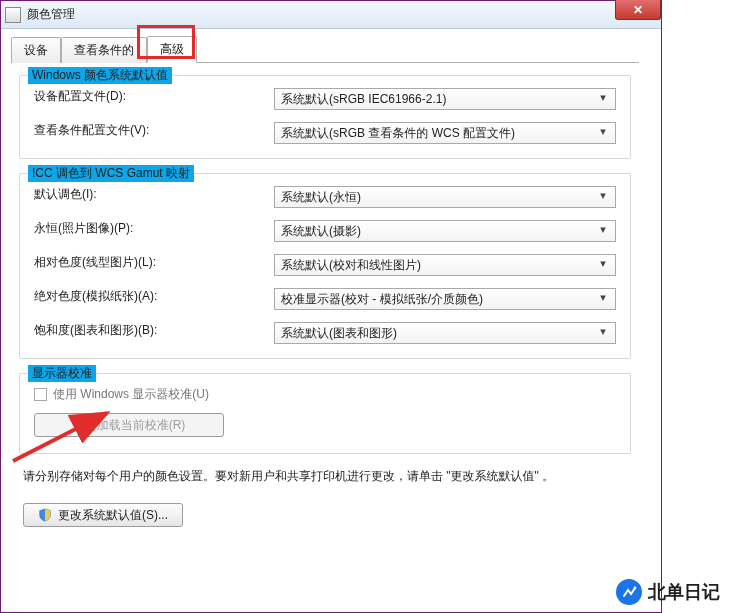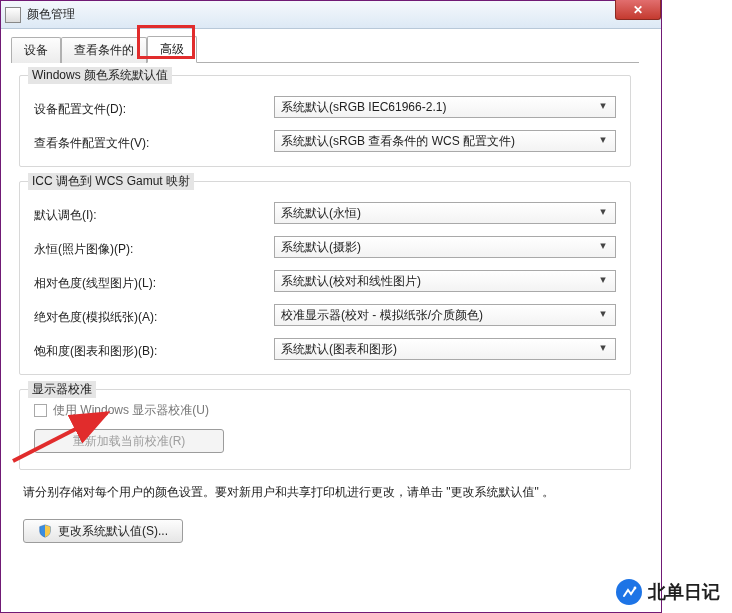--- a/index.html
+++ b/index.html
@@ -89,30 +89,29 @@
   border: 1px solid #d8d8d8;
   border-radius: 2px;
   margin: 6px 8px 14px 8px;
   padding: 12px 14px 14px 14px;
   position: relative;
 }
 .legend {
   position: absolute;
   top: -9px;
   left: 8px;
-  background: #e5e5e5;
+  background: #0ea5e9;
   padding: 0 4px;
   font-size: 12px;
   color: #222;
 }
 .row {
   display: flex;
-  align-items: flex-end;
+  align-items: flex-start;
   margin-bottom: 12px;
-  margin-top: 8px;
 }
 .row:last-child { margin-bottom: 0; }
 .label {
   width: 240px;
   font-size: 12px;
   color: #222;
 }
 .select {
   flex: 1;
   height: 22px;

